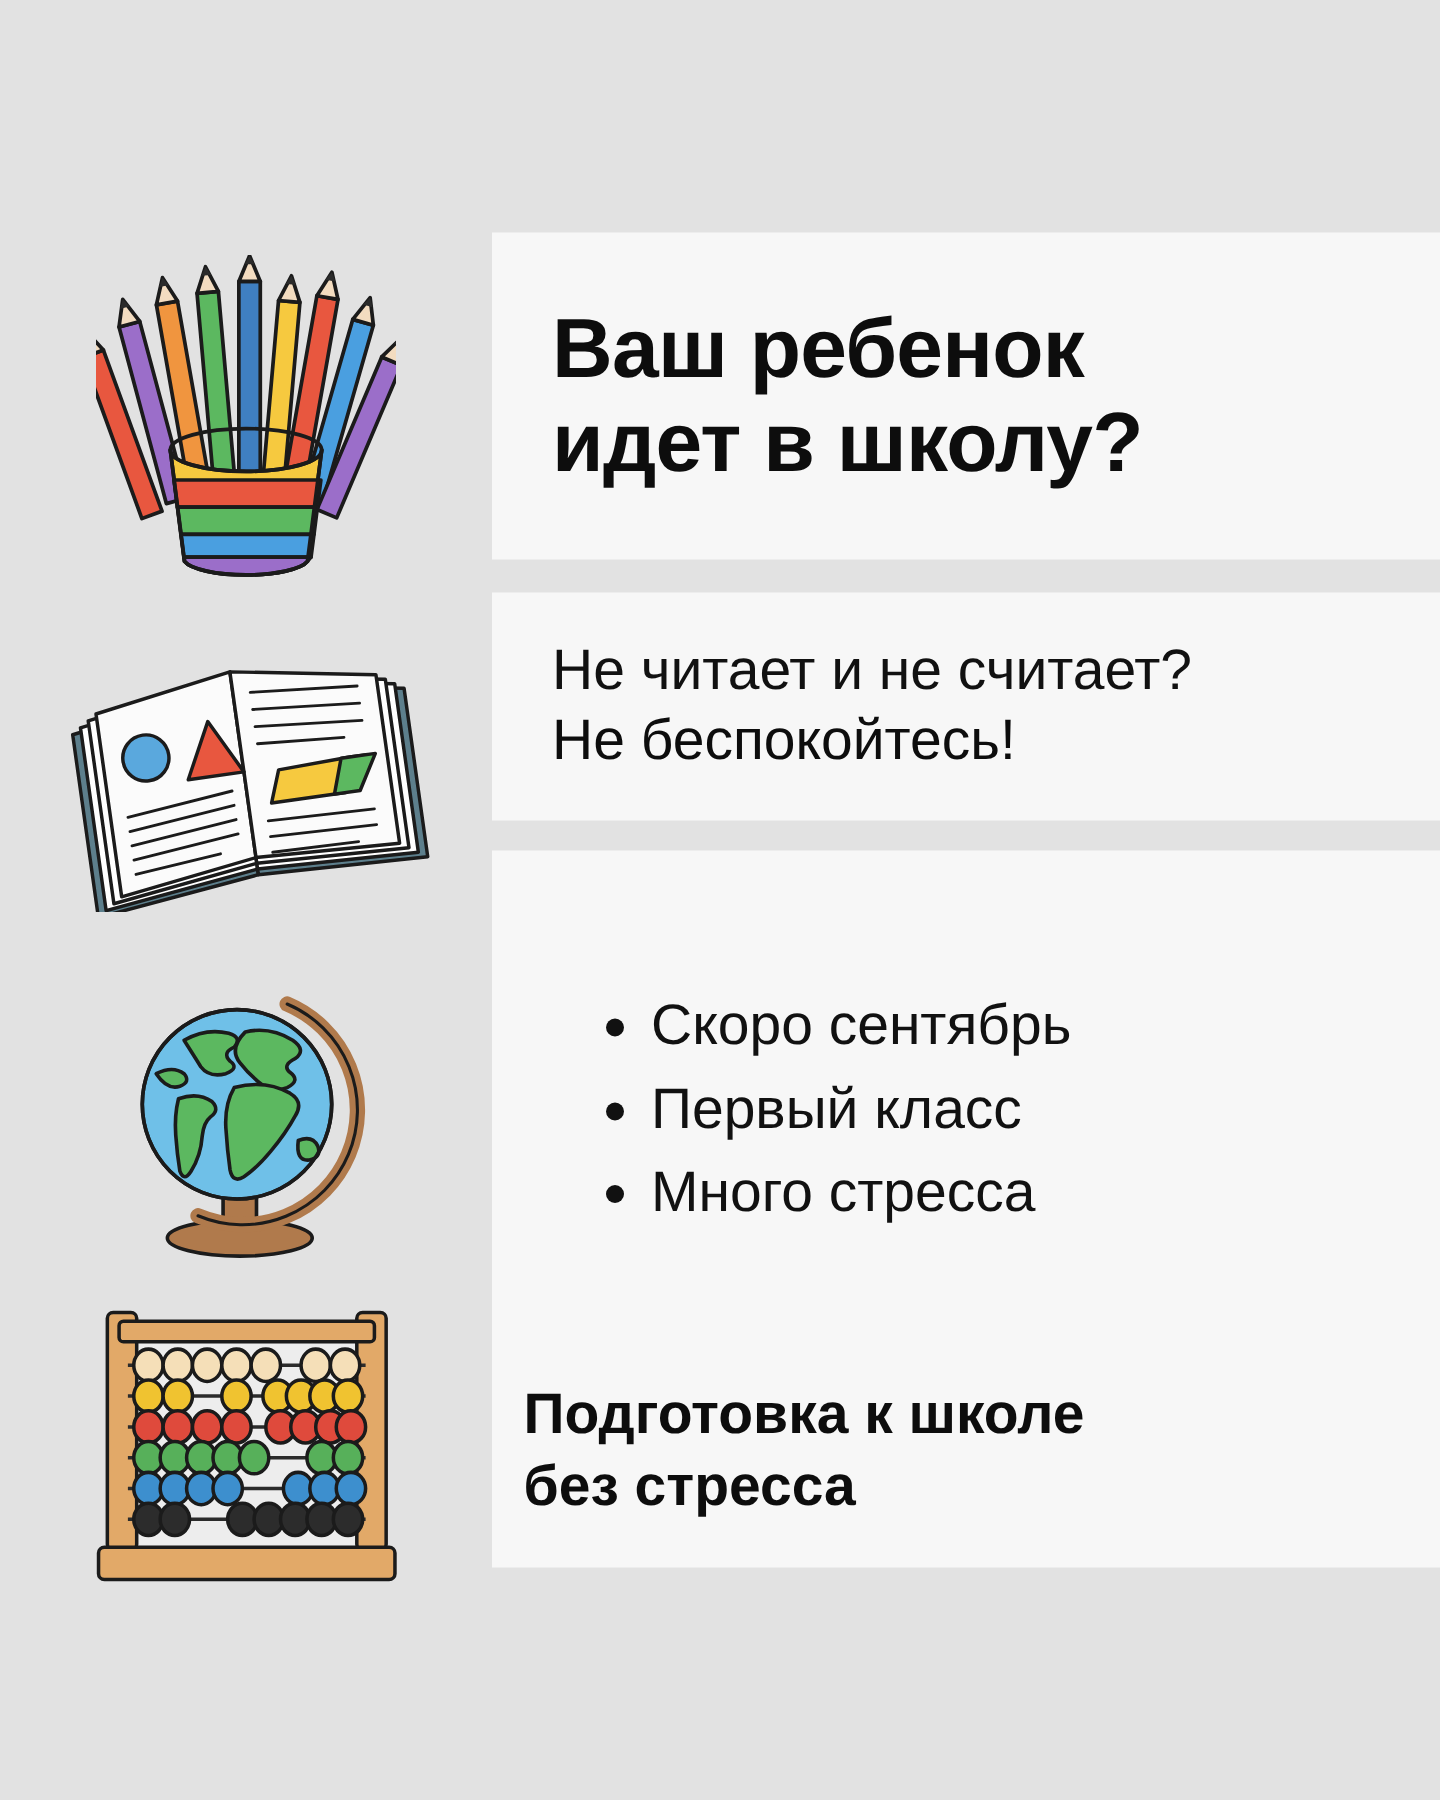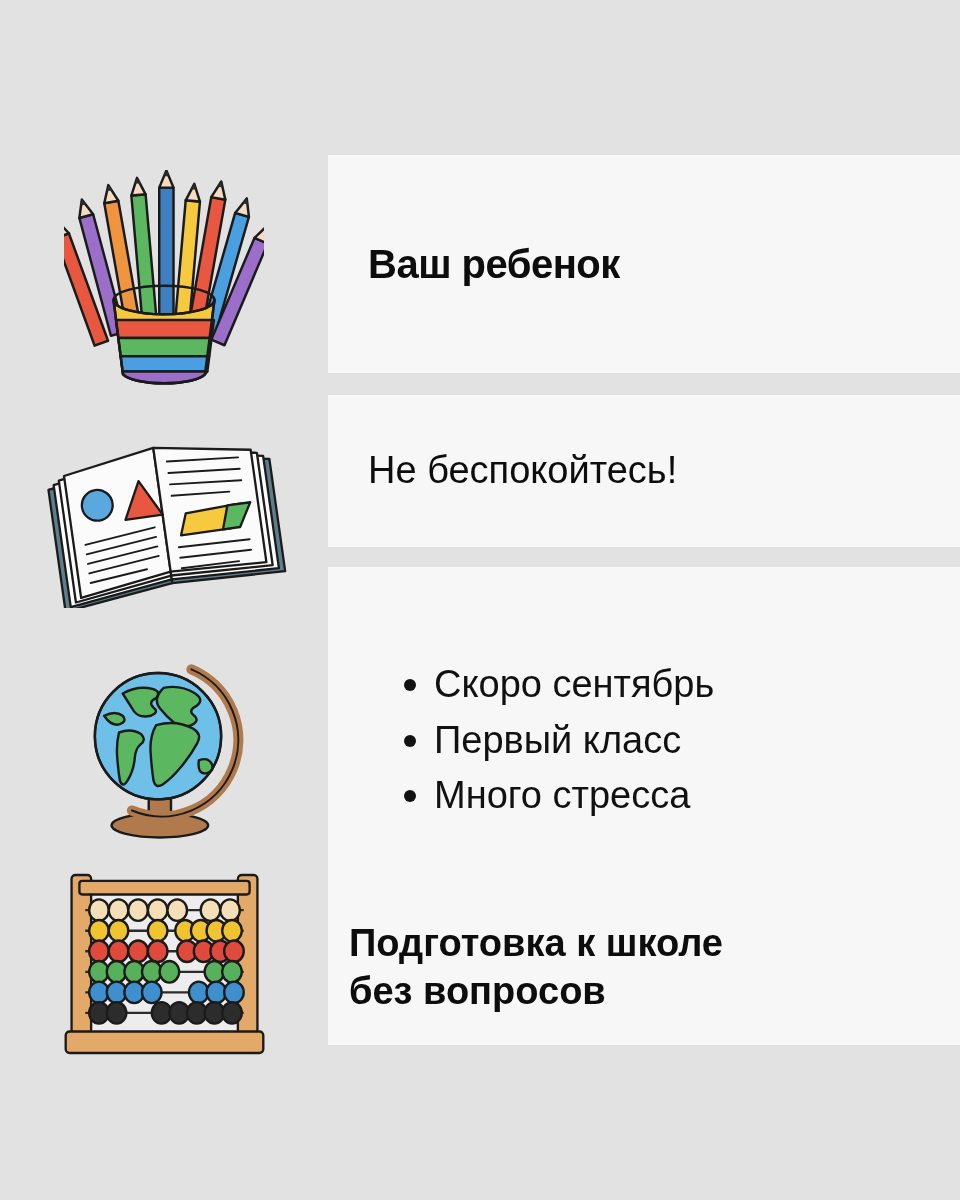--- a/index.html
+++ b/index.html
@@ -27,21 +27,21 @@
     display: flex;
     flex-direction: column;
     justify-content: center;
   }
   .panel-title  { top: 155px; height: 218px; padding: 0 40px; }
   .panel-sub    { top: 395px; height: 152px; padding: 0 40px; }
   .panel-list   { top: 567px; height: 347px; padding: 0 40px; }
   .panel-foot   { top: 890px; height: 155px; padding: 0 21px; }
 
   .title-line {
-    font-size: 40px;
+    font-size: 56px;
     font-weight: bold;
     line-height: 1.12;
     color: #0d0d0d;
     letter-spacing: -0.5px;
     white-space: nowrap;
   }
 
   .sub-line-1 {
     font-size: 38px;
     font-weight: normal;
@@ -317,32 +317,34 @@
           <ellipse cx="148" cy="151" rx="10" ry="11"></ellipse>
             <ellipse cx="166" cy="151" rx="10" ry="11"></ellipse>
           <ellipse cx="184" cy="151" rx="10" ry="11"></ellipse>
         </g>
       </g>
     </svg>
   </div>
 
   <div class="panel panel-title">
     <div class="title-line">Ваш ребенок</div>
+    <div class="title-line">идет в школу?</div>
   </div>
 
   <div class="panel panel-sub">
+    <div class="sub-line-1">Не читает и не считает?</div>
     <div class="sub-line-2">Не беспокойтесь!</div>
   </div>
 
   <div class="panel panel-list">
     <ul class="bullet-list">
       <li class="bullet-item">Скоро сентябрь</li>
       <li class="bullet-item">Первый класс</li>
       <li class="bullet-item">Много стресса</li>
     </ul>
   </div>
 
   <div class="panel panel-foot">
     <div class="foot-line">Подготовка к школе</div>
-    <div class="foot-line">без вопросов</div>
+    <div class="foot-line">без стресса</div>
   </div>
 
 </div>
 
 </body></html>

